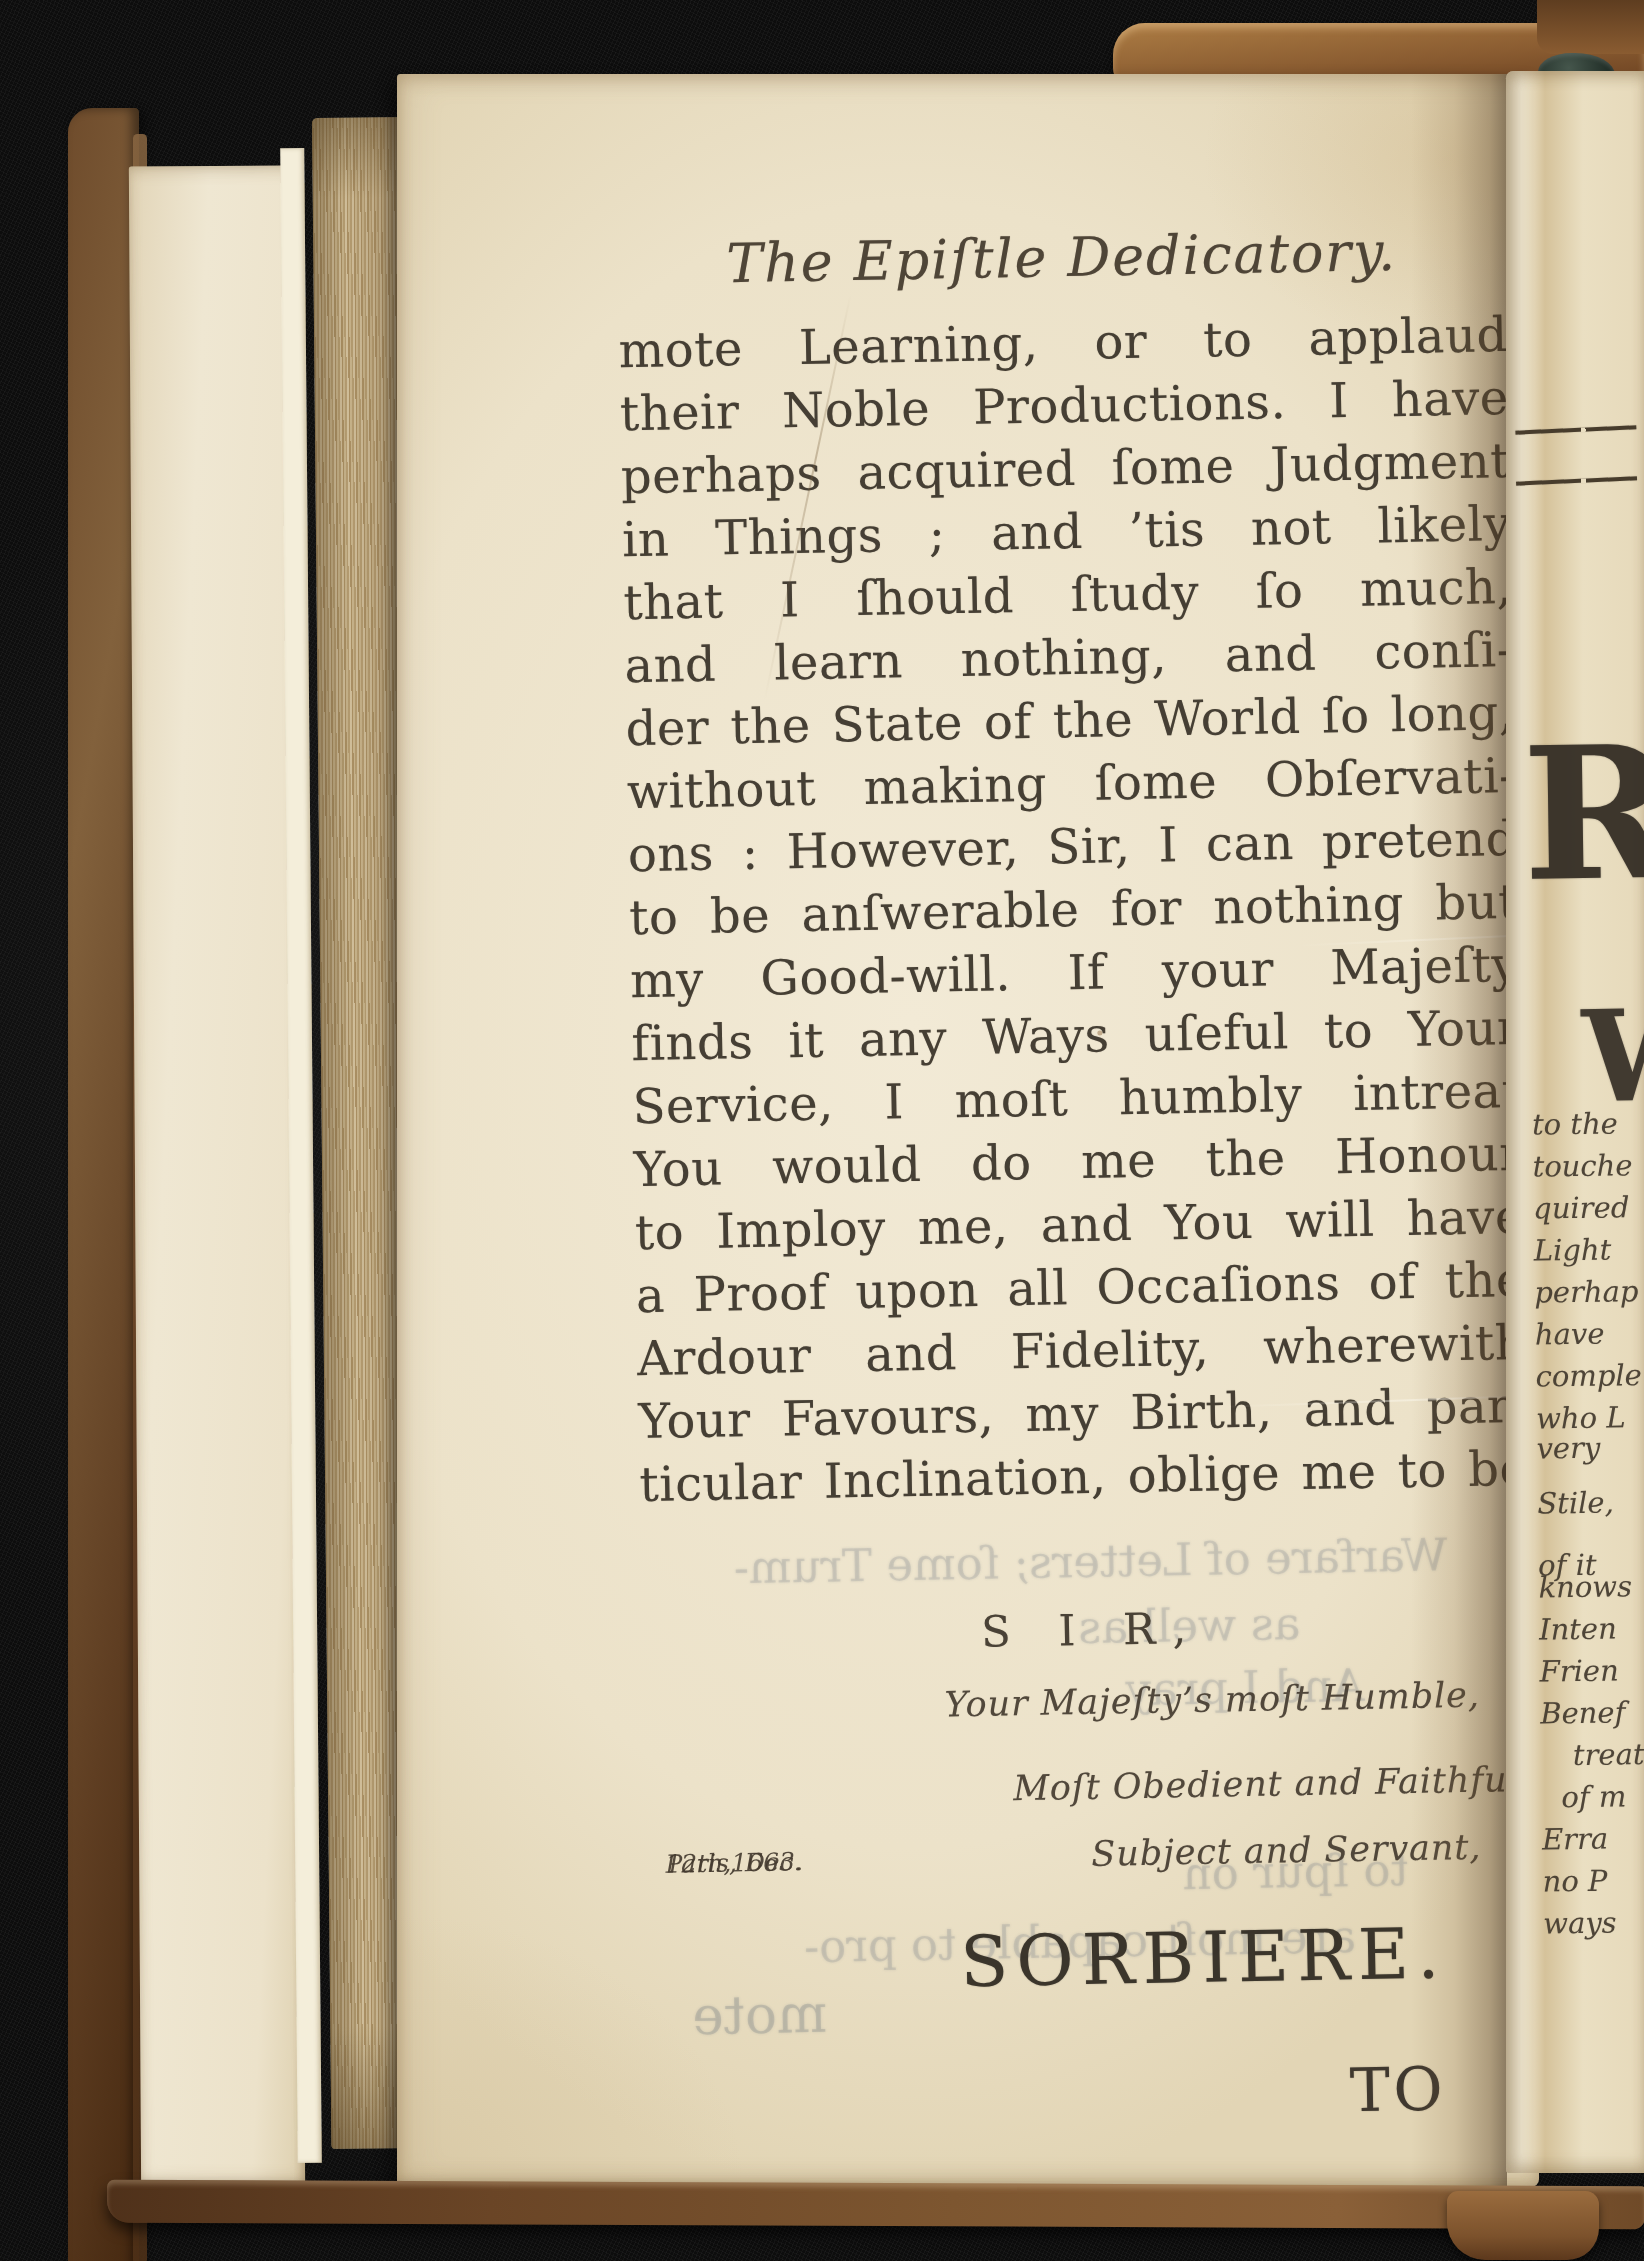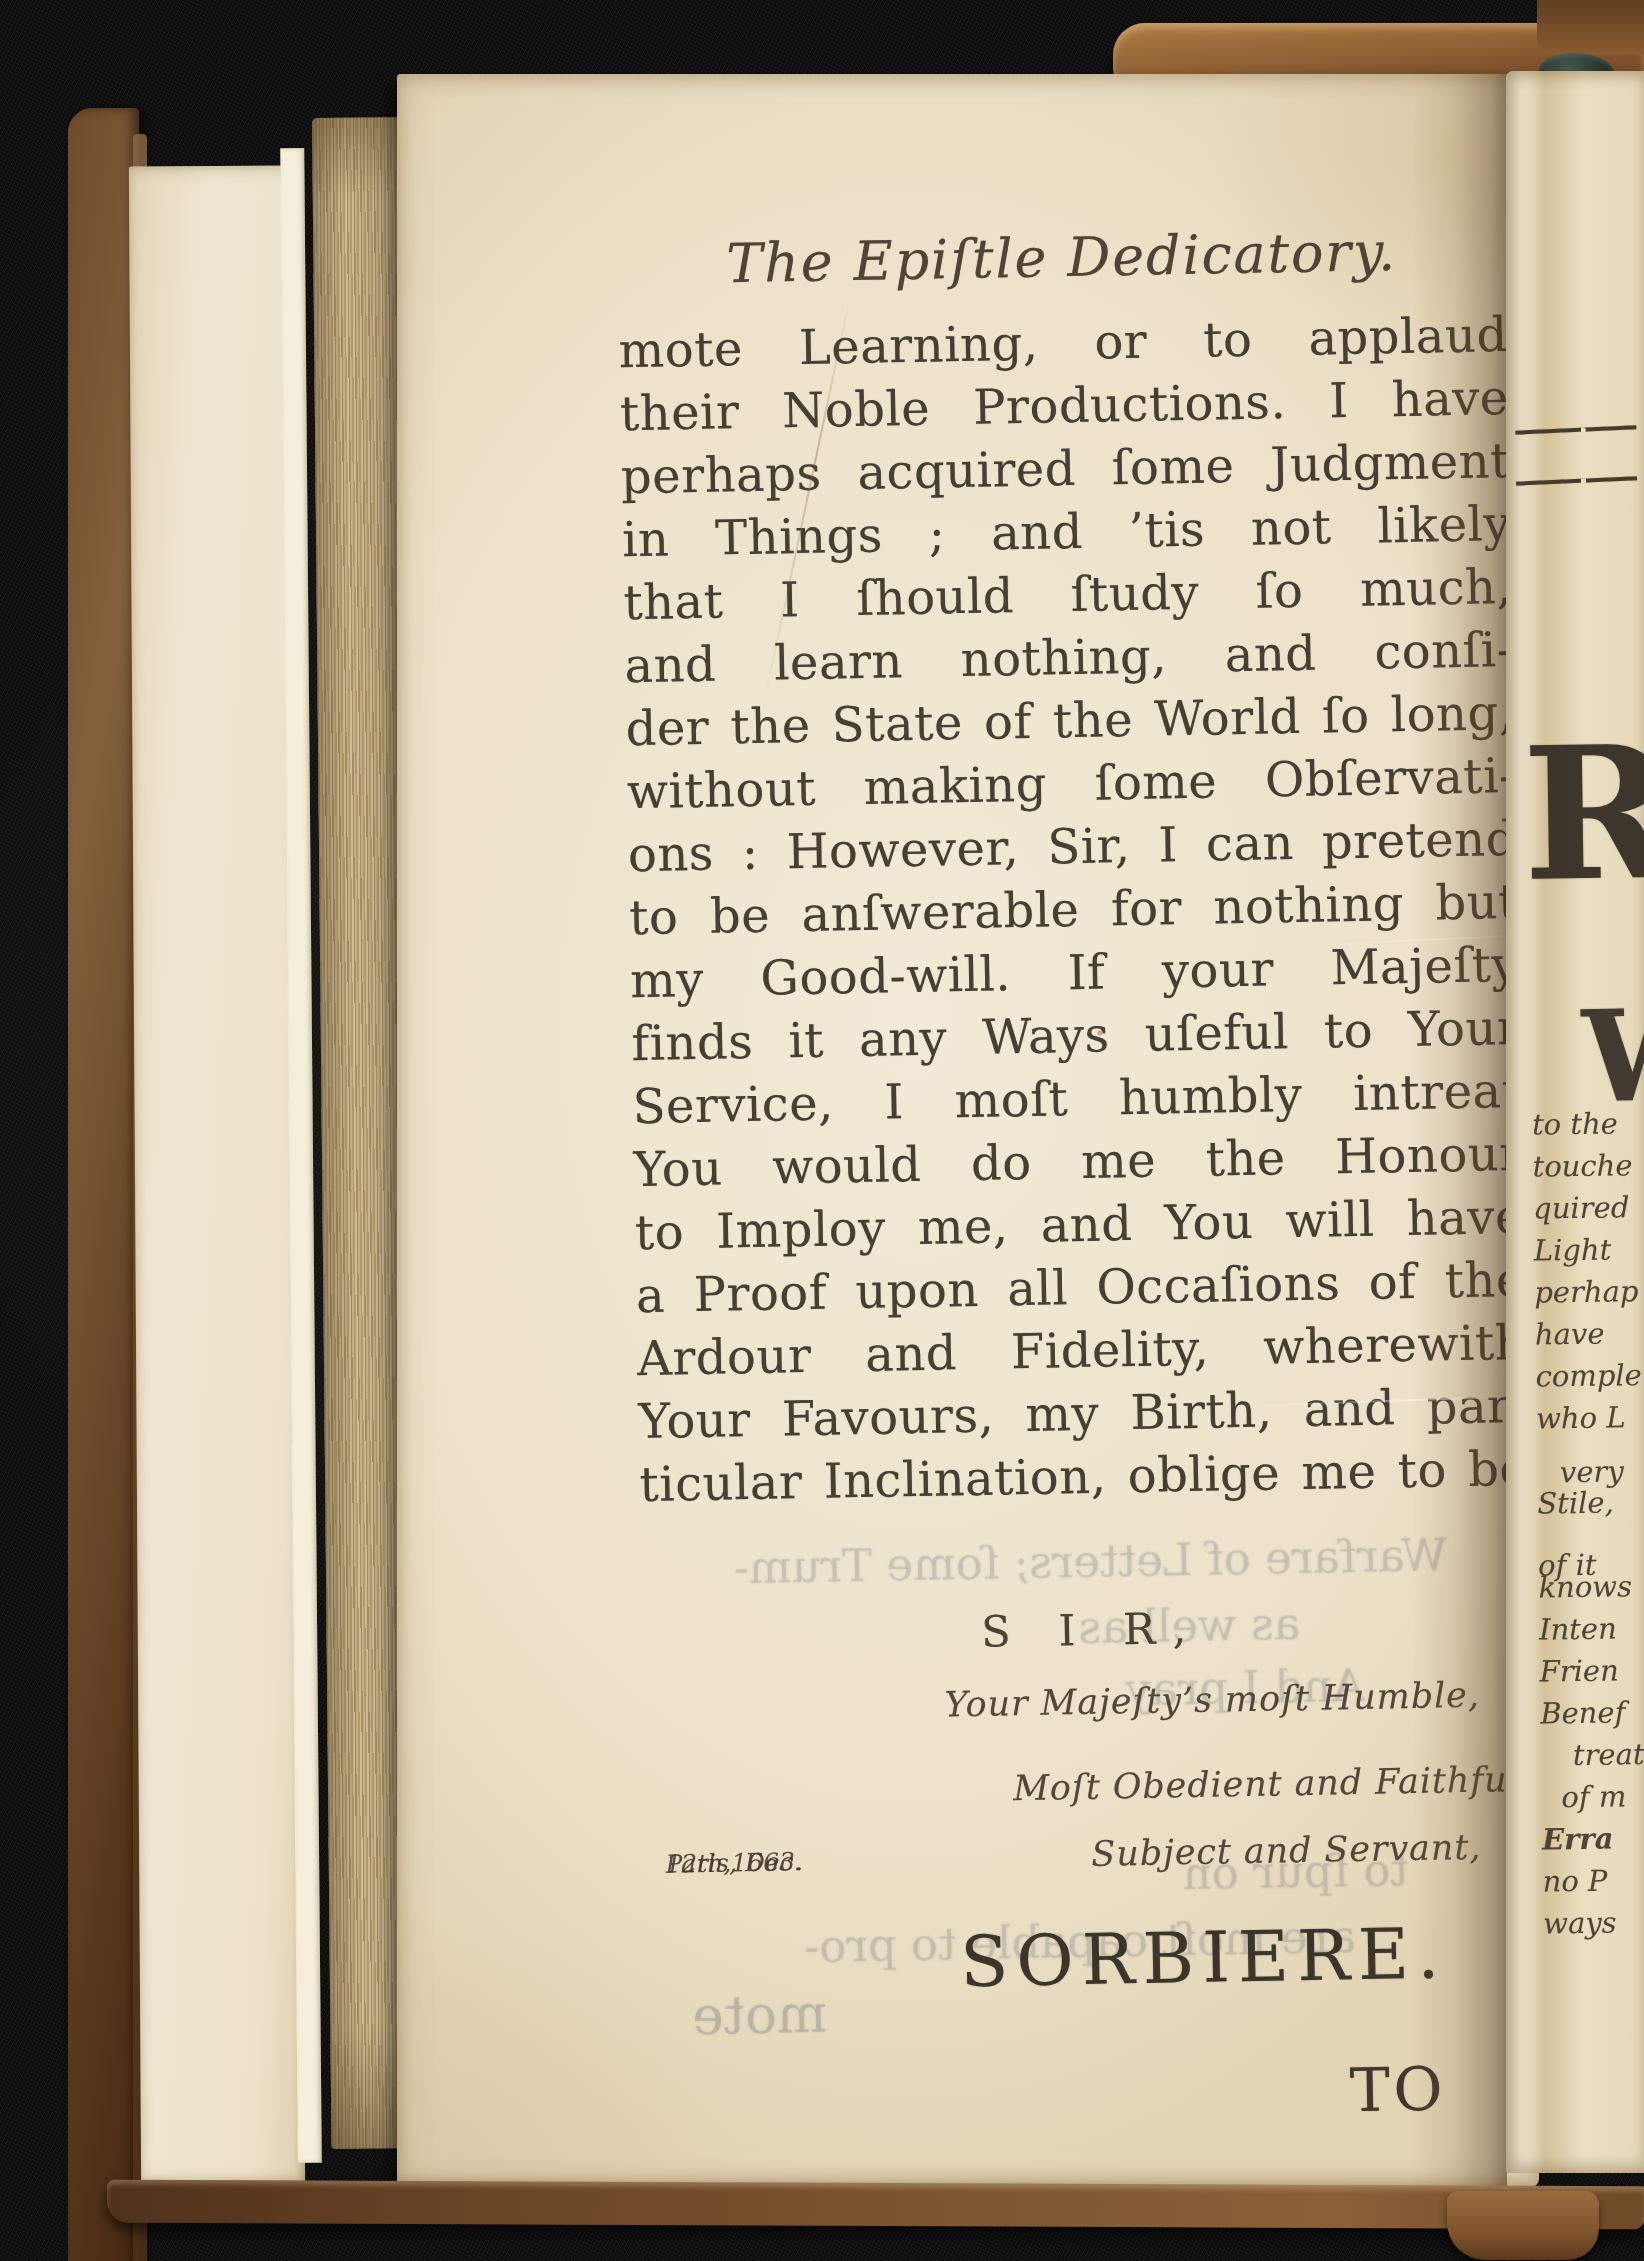--- a/index.html
+++ b/index.html
@@ -406,30 +406,30 @@
       <div class="drop-cap">W</div>
       <div id="rp-fragments">
           <div class="rp-frag" style="top: 0px;">to the</div>
           <div class="rp-frag" style="top: 42px;">touche</div>
           <div class="rp-frag" style="top: 84px;">quired</div>
           <div class="rp-frag" style="top: 126px;">Light</div>
           <div class="rp-frag" style="top: 168px;">perhap</div>
           <div class="rp-frag" style="top: 210px;">have</div>
           <div class="rp-frag" style="top: 252px;">comple</div>
           <div class="rp-frag" style="top: 294px;">who L</div>
-          <div class="rp-frag" style="top: 348px; margin-left: 23px;">very</div>
+          <div class="rp-frag" style="top: 324px;">very</div>
           <div class="rp-frag" style="top: 379px;">Stile,</div>
           <div class="rp-frag" style="top: 441px;">of it</div>
           <div class="rp-frag" style="top: 463px;">knows</div>
           <div class="rp-frag" style="top: 505px;">Inten</div>
           <div class="rp-frag" style="top: 547px;">Frien</div>
           <div class="rp-frag" style="top: 589px;">Benef</div>
           <div class="rp-frag" style="top: 631px; margin-left: 32px;">treat</div>
           <div class="rp-frag" style="top: 673px; margin-left: 20px;">of m</div>
-          <div class="rp-frag" style="top: 715px; font-weight: bold;">Erra</div>
+          <div class="rp-frag" style="top: 715px;">Erra</div>
           <div class="rp-frag" style="top: 757px;">no P</div>
           <div class="rp-frag" style="top: 799px;">ways</div>
         </div>
     </div>
   </div>
 
   <div class="leather-bottom"></div>
   <div class="leather-bump"></div>
 
 </div>

